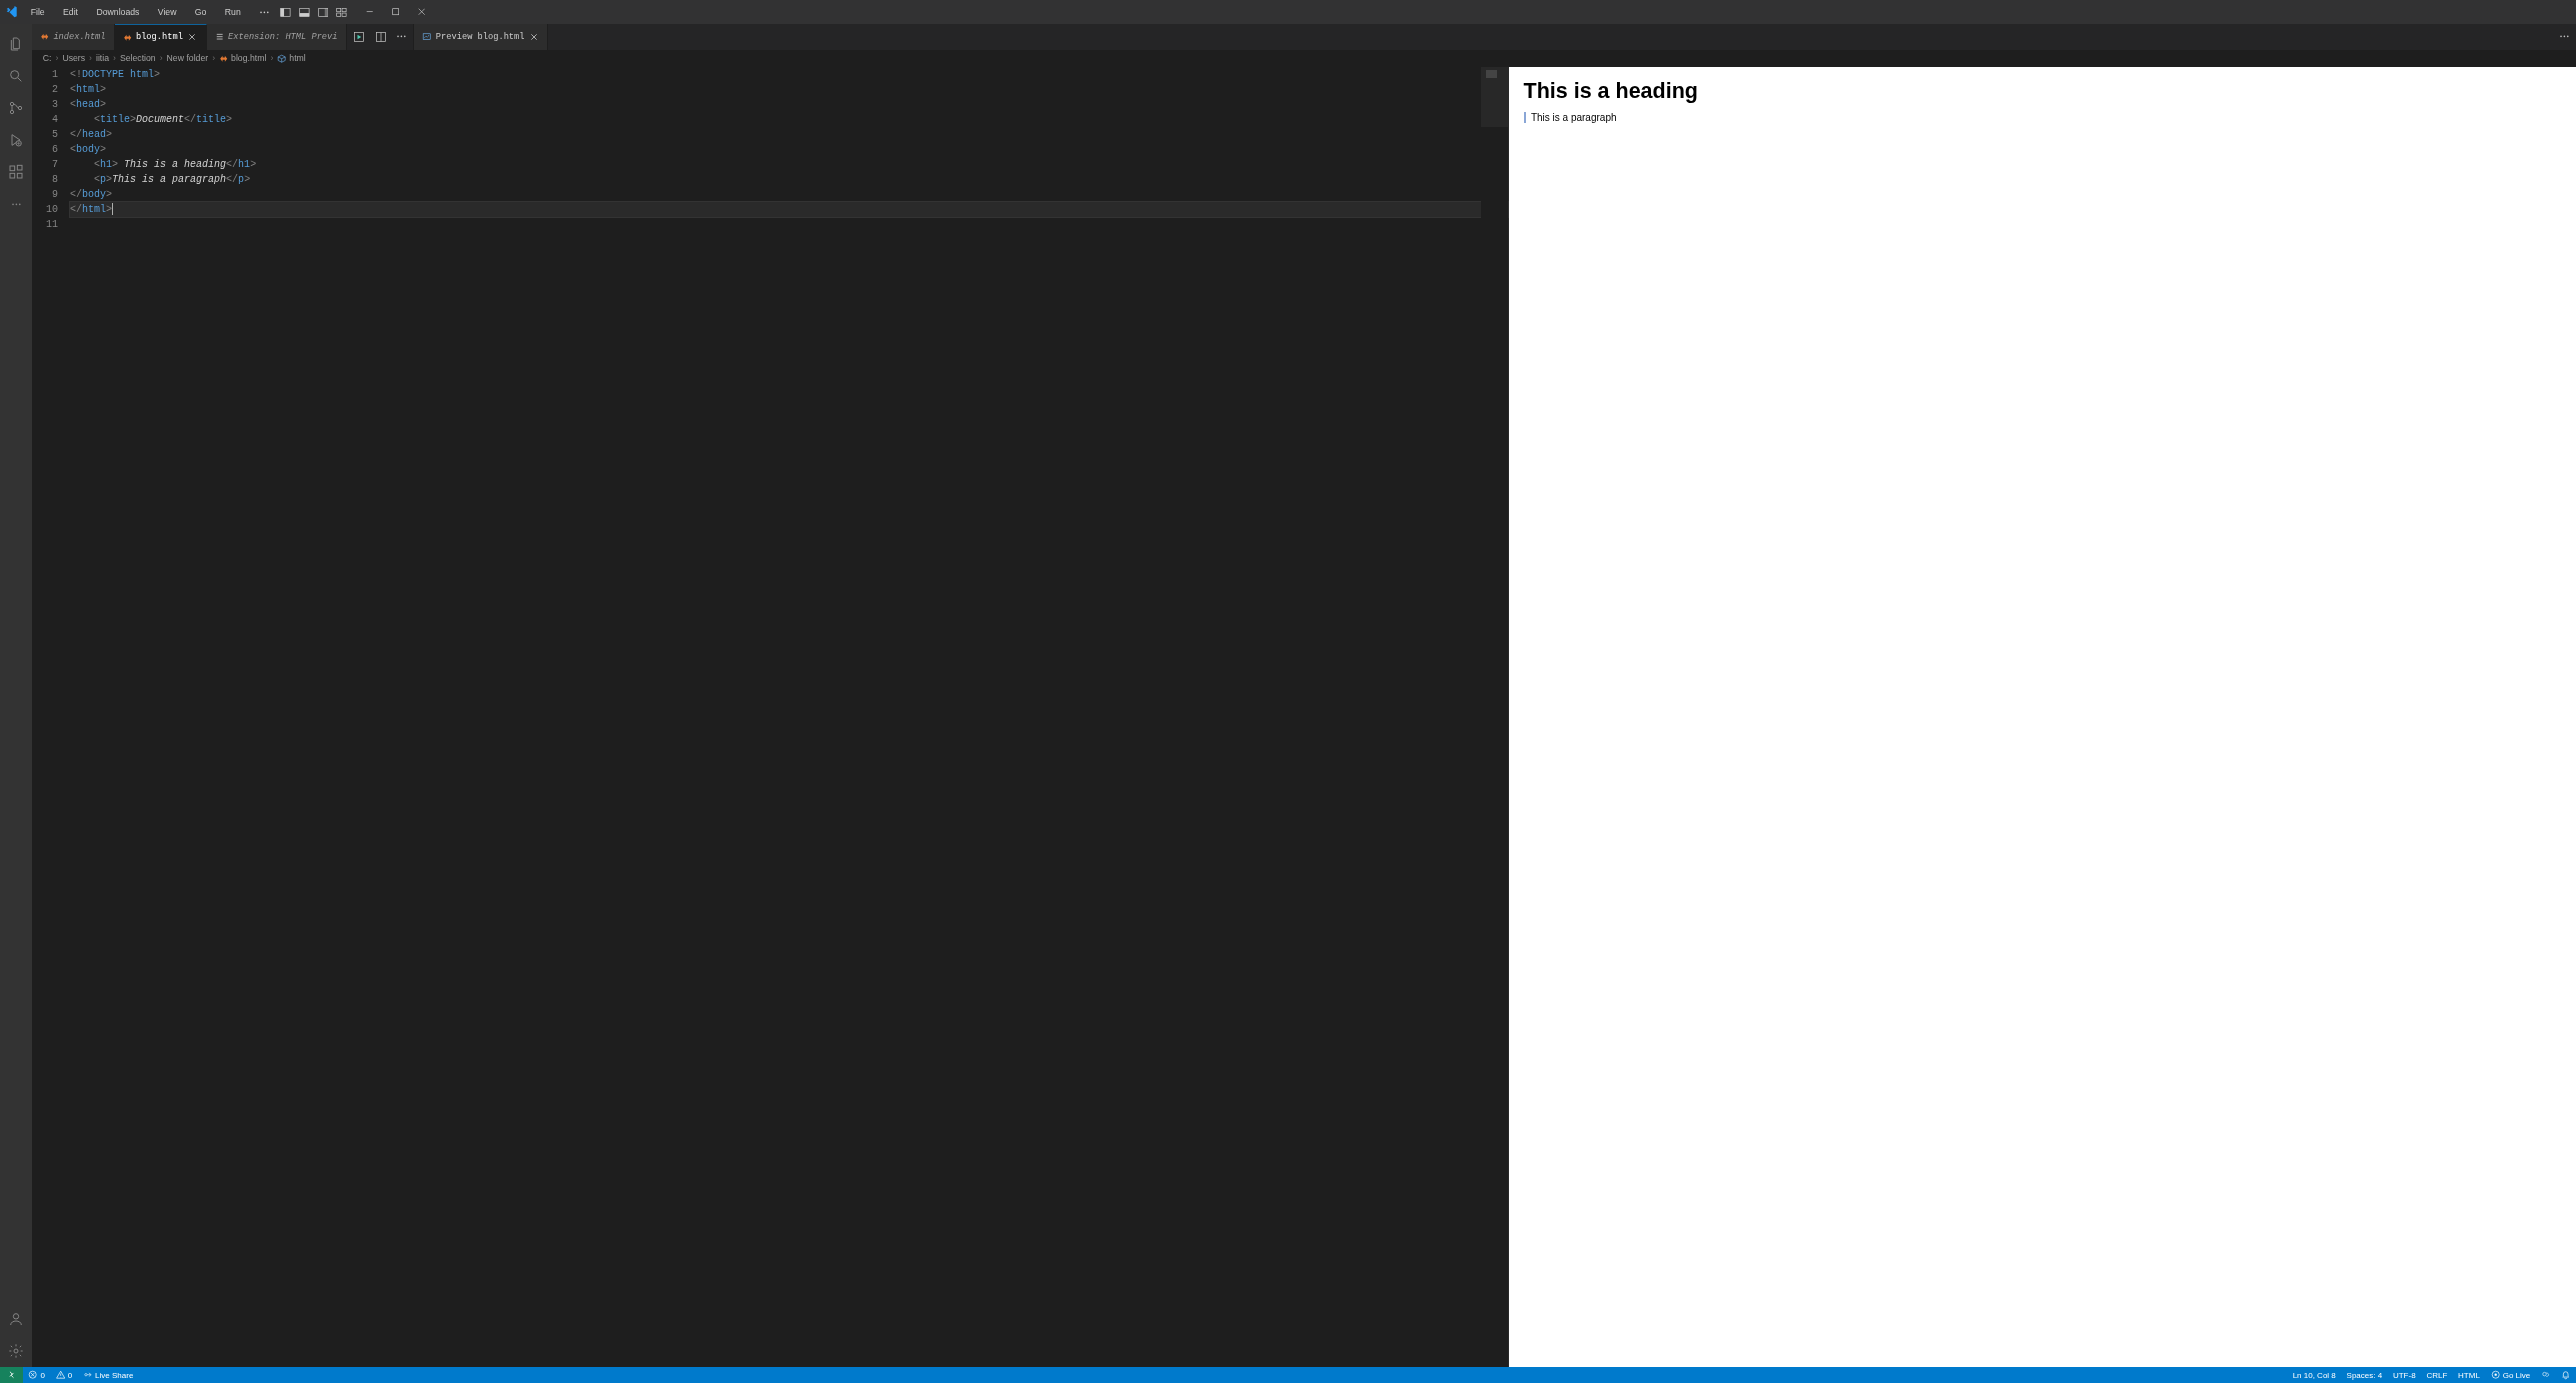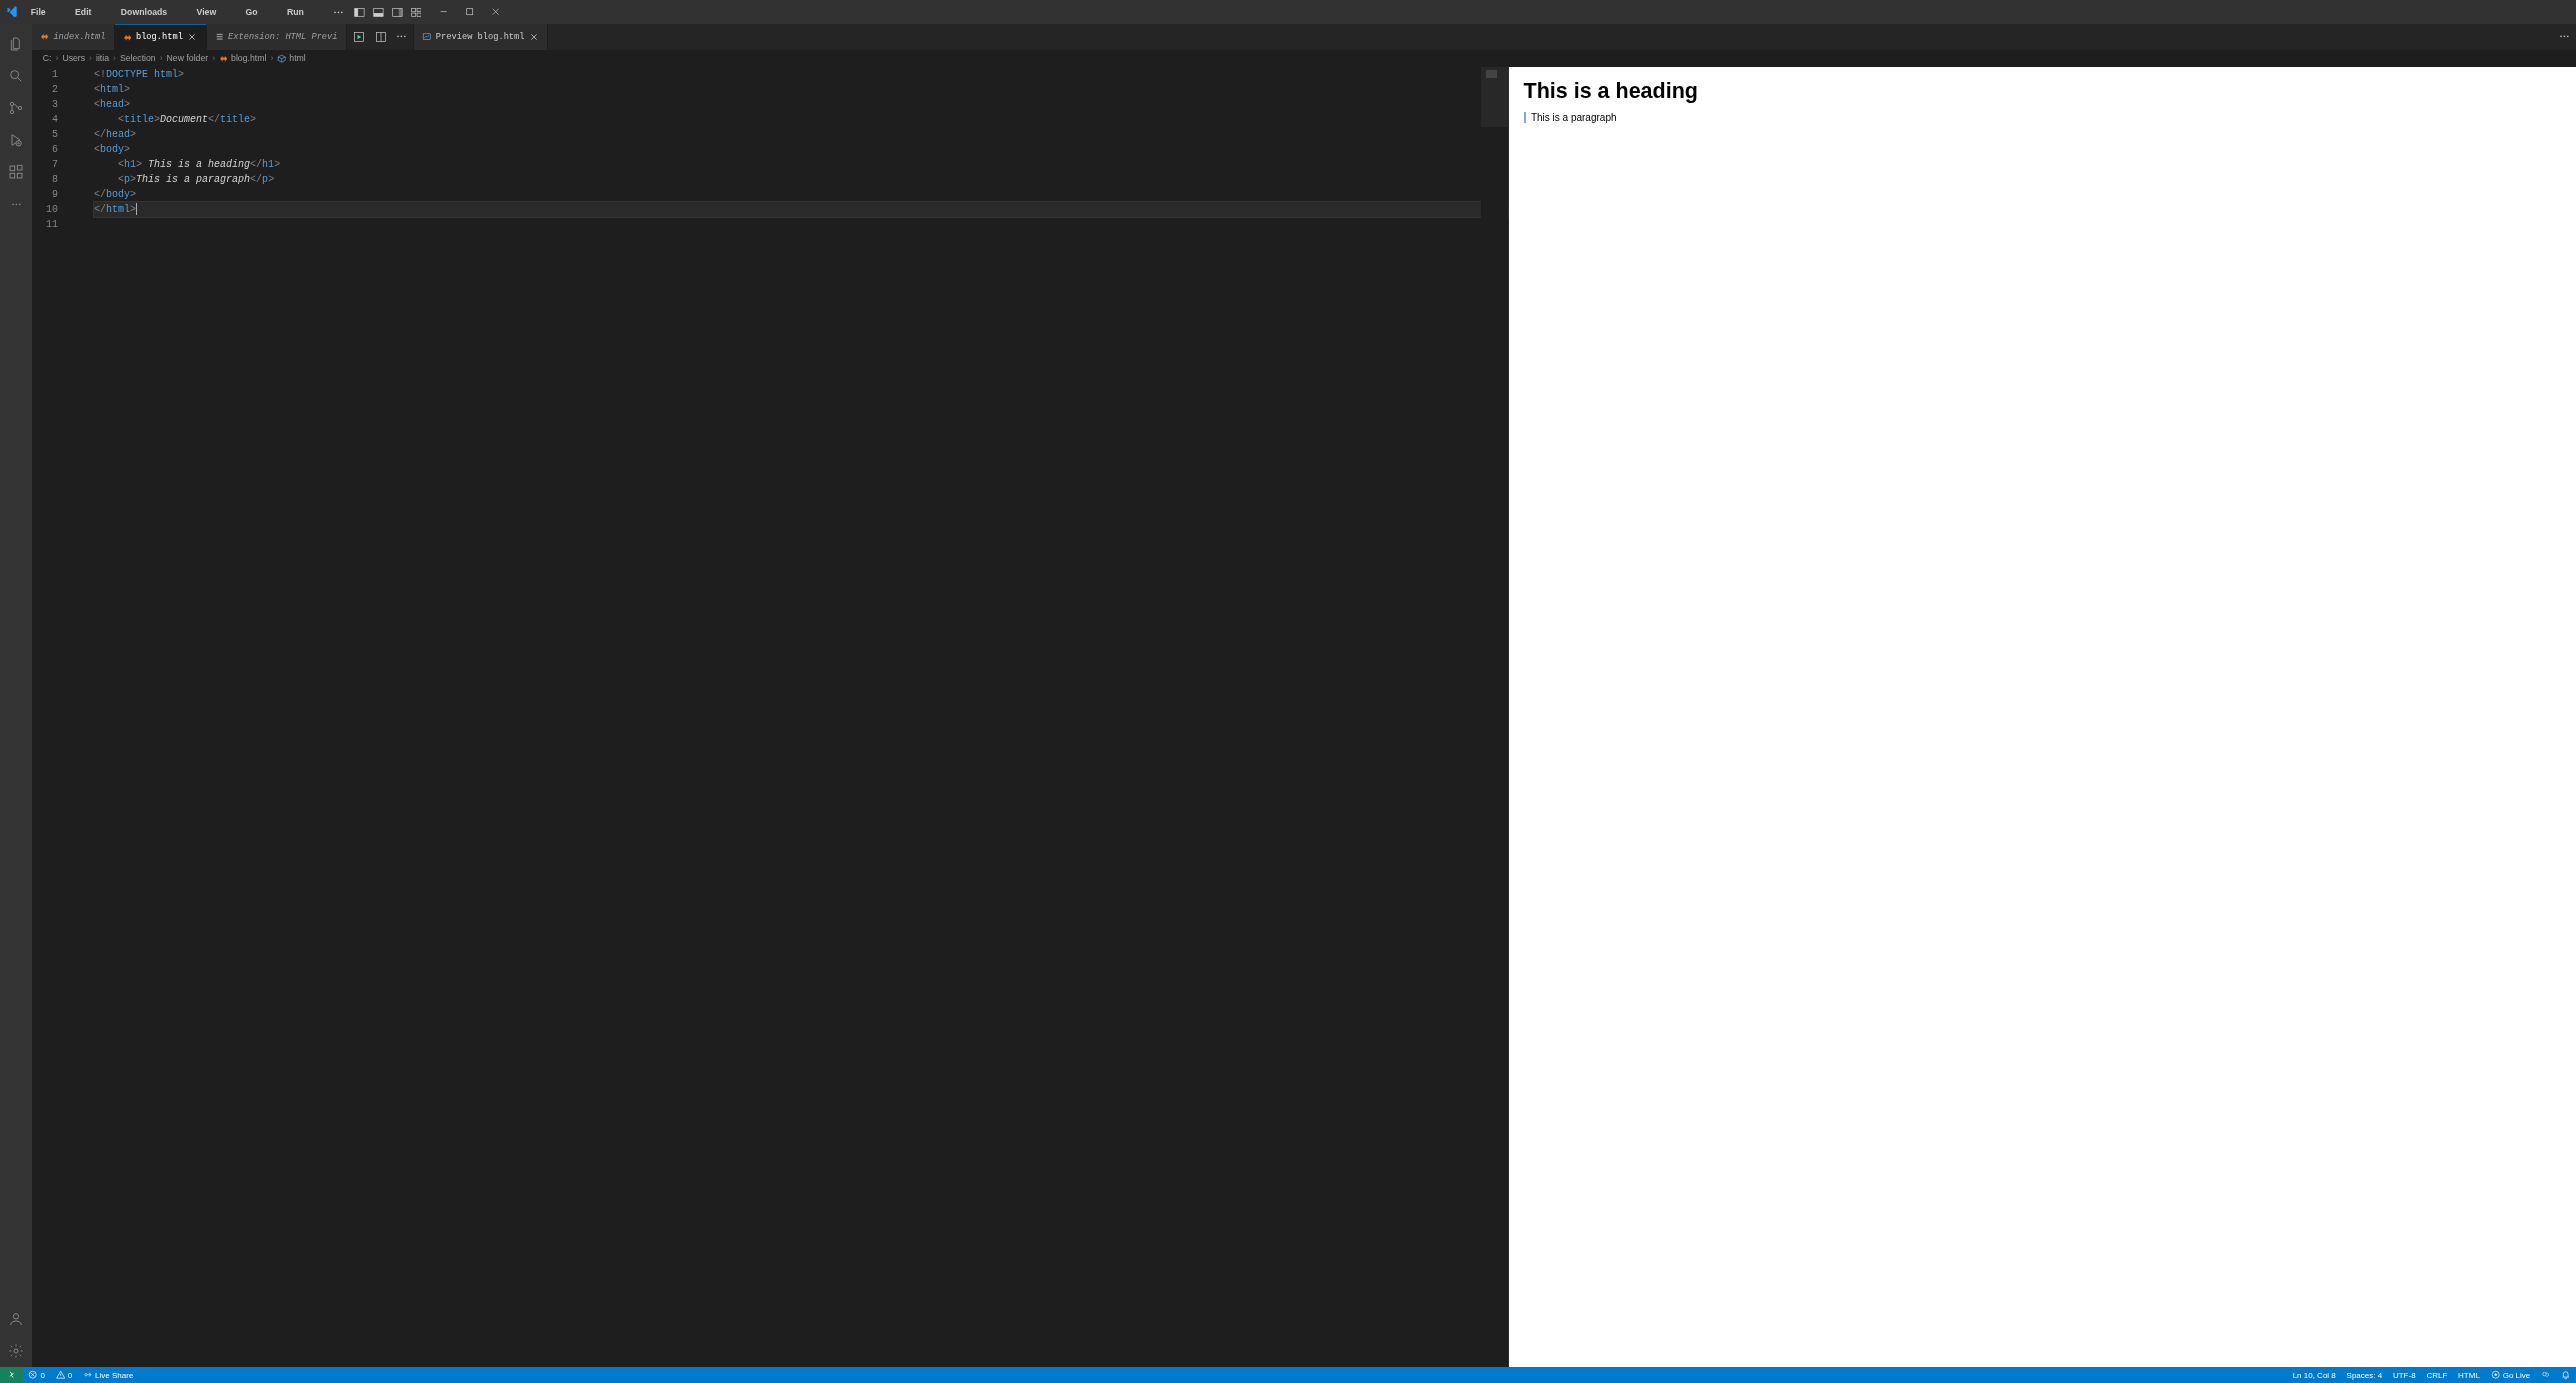--- a/index.html
+++ b/index.html
@@ -23,21 +23,21 @@
   font-size: 8.7px;
   flex-shrink: 0;
 }
 .logo {
   width: 24px;
   display: flex;
   align-items: center;
   justify-content: center;
 }
 .logo svg { width: 13.4px; height: 13.4px; }
-.menu-bar { display: flex; gap: 16px; font-weight: bold; }
+.menu-bar { display: flex; gap: 5px; }
 .menu-item {
   padding: 0 6.7px;
   height: 24px;
   display: flex;
   align-items: center;
   cursor: pointer;
   color: #cccccc;
 }
 .title-center {
   flex: 1;
@@ -163,21 +163,21 @@
   color: #858585;
   user-select: none;
 }
 .gutter .ln { height: 15px; }
 .code-content {
   flex: 1;
   white-space: pre;
   color: #d4d4d4;
   position: relative;
 }
-.code-line { height: 15px; margin-left: 24px; }
+.code-line { height: 15px; }
 .code-line.current {
   background: #2a2a2a;
   outline: 0.7px solid #333;
 }
 .t-punct { color: #808080; }
 .t-tag { color: #569cd6; }
 .t-doctype { color: #569cd6; }
 .t-text { color: #d4d4d4; font-style: italic; }
 .cursor-line {
   display: inline-block;

